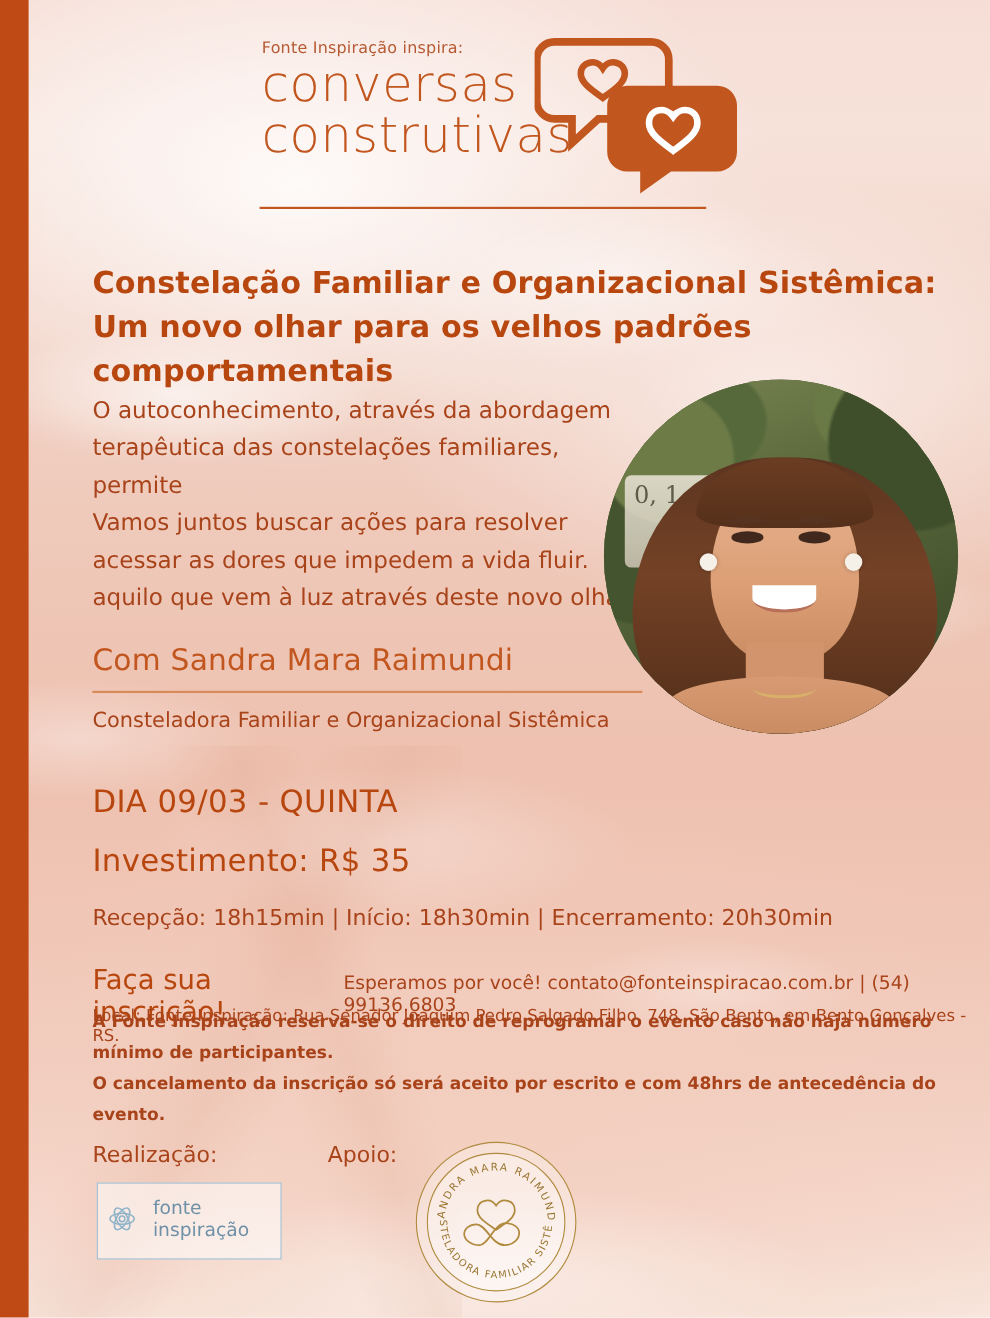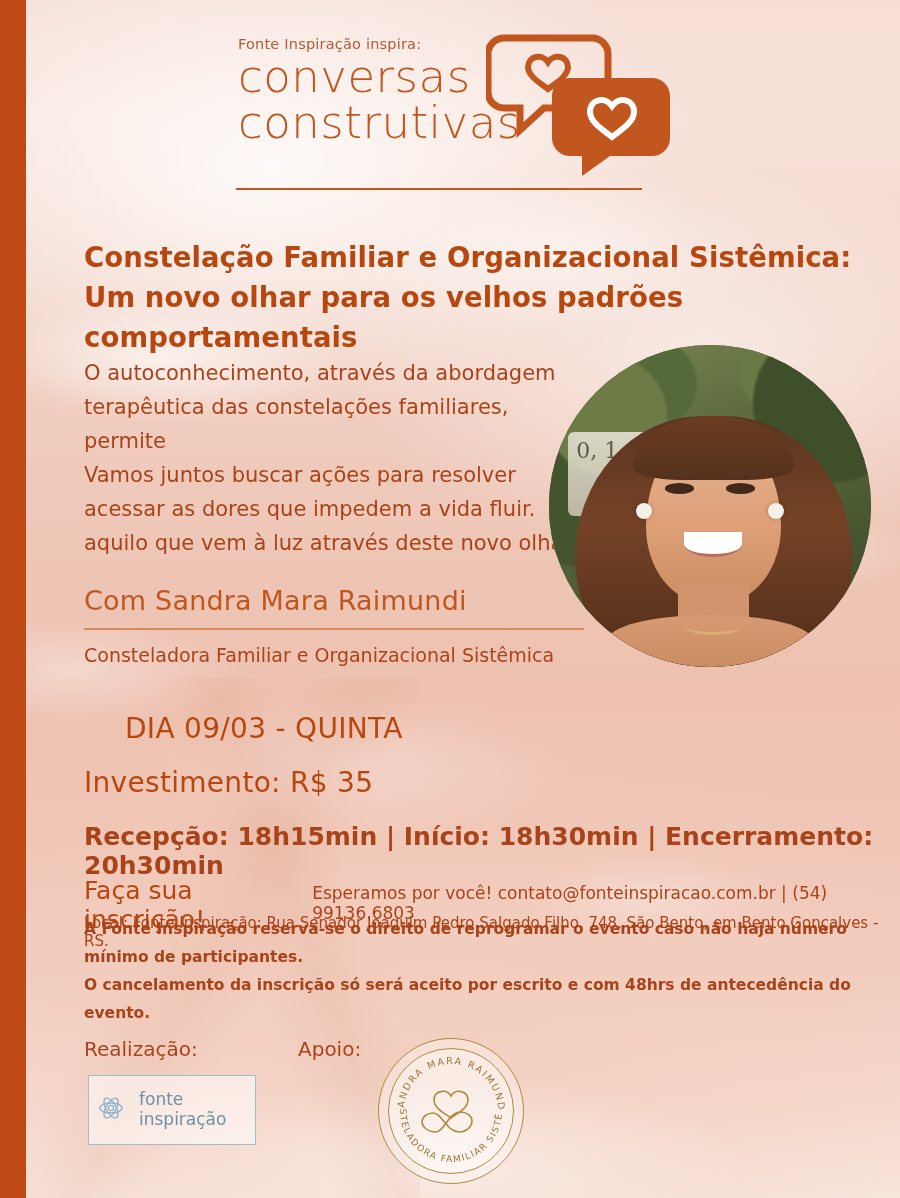--- a/index.html
+++ b/index.html
@@ -303,37 +303,35 @@
   }
 
   
   .dia {
     position: absolute;
     left: 58px;
     top: 712px;
     color: #b8470f;
     font-size: 28px;
     letter-spacing: 0.3px;
-    margin-left: 41px;
   }
   .invest {
     position: absolute;
     left: 58px;
     top: 766px;
     color: #b8470f;
     font-size: 28px;
     letter-spacing: 0.3px;
   }
   .times {
     position: absolute;
     left: 58px;
     top: 822px;
     color: #a8431a;
-    font-size: 25px;
-    font-weight: bold;
+    font-size: 20px;
   }
   .cta-row {
     position: absolute;
     left: 58px;
     top: 876px;
     width: 800px;
     display: flex;
     align-items: baseline;
     gap: 10px;
   }

